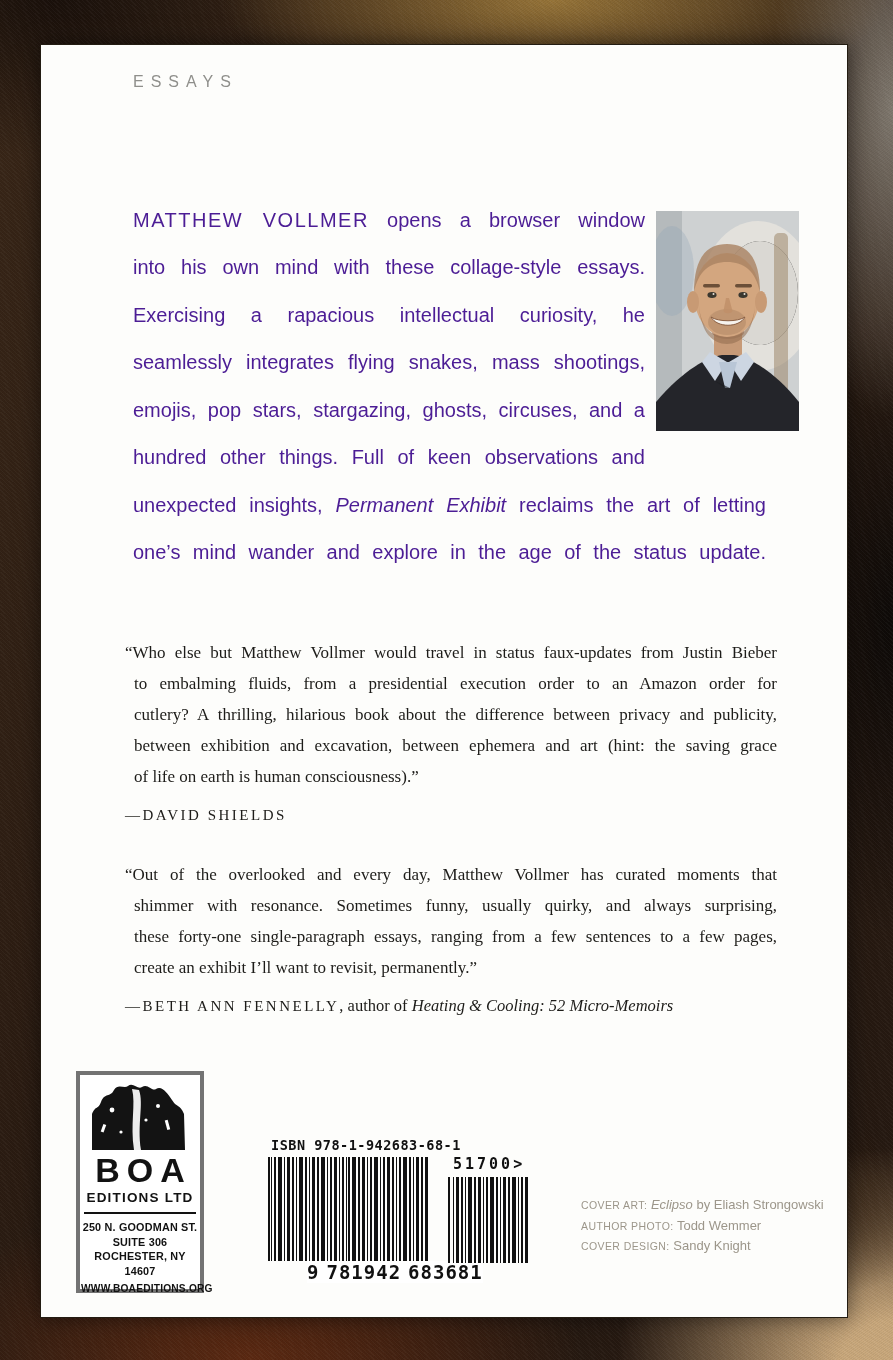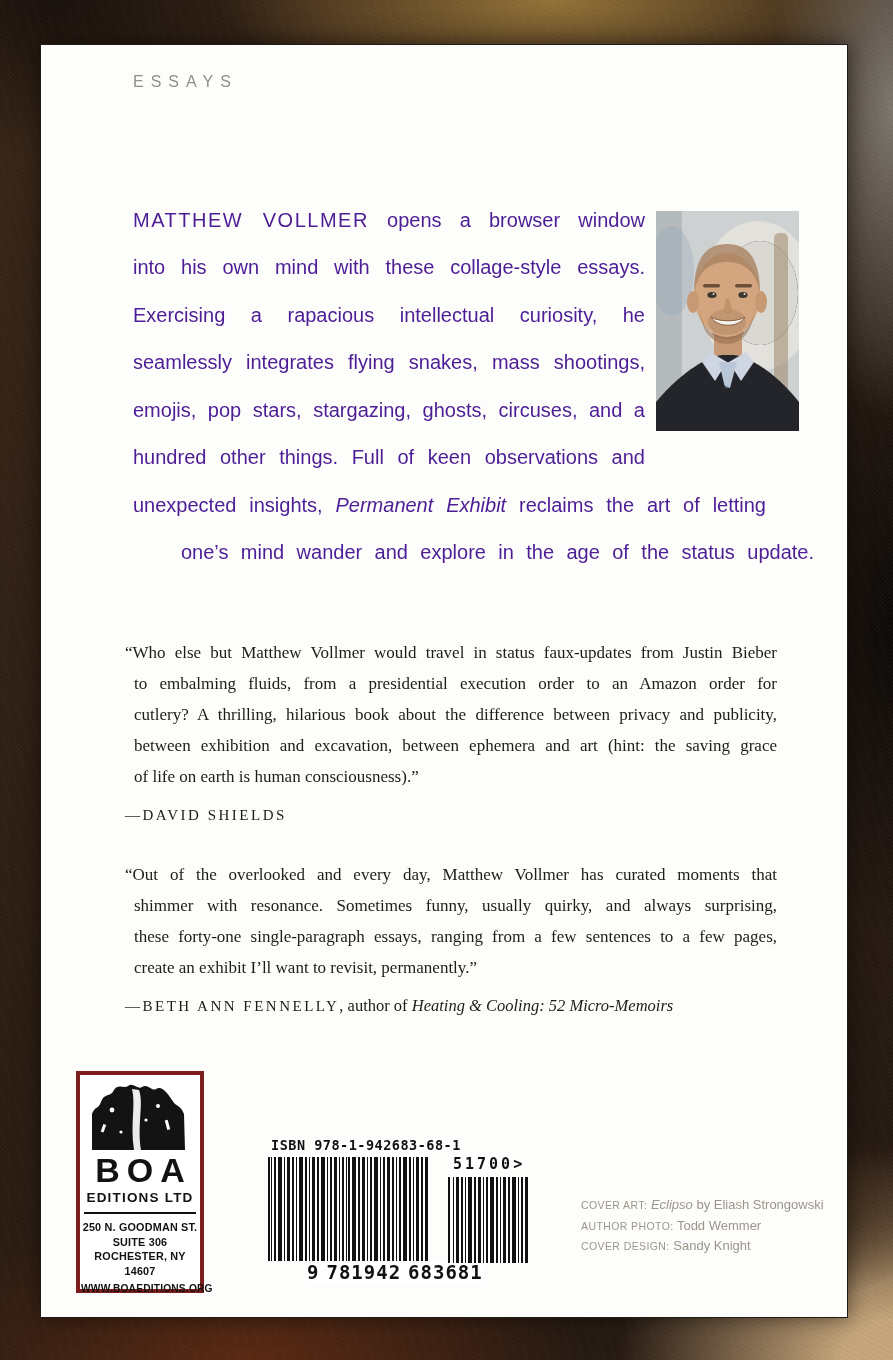--- a/index.html
+++ b/index.html
@@ -38,42 +38,42 @@
     font-size:20px;color:#4c1d95;
     text-align:justify;text-align-last:justify;
   }
   .dl1{top:152px;width:512px;}
   .dl2{top:199px;width:512px;}
   .dl3{top:247px;width:512px;}
   .dl4{top:294px;width:512px;}
   .dl5{top:342px;width:512px;}
   .dl6{top:389px;width:512px;}
   .dl7{top:437px;width:633px;}
-  .dl8{top:484px;width:633px;margin-left:48px;}
+  .dl8{top:484px;width:633px;}
   .caps{letter-spacing:1.5px;}
   .it{font-style:italic;}
   .photo{position:absolute;left:615px;top:166px;width:143px;height:220px;}
   
   .blurb{
     position:absolute;left:84px;width:652px;
     font-family:"Liberation Serif",serif;color:#1d1c19;font-size:17px;
   }
   .b1{top:592px;}
   .b2{top:814px;}
   .bline{line-height:31px;text-align:justify;text-align-last:justify;}
   .bline.cont{margin-left:9px;width:643px;}
   .bline.lastline{text-align-last:left;}
   .attrib{margin-top:11px;line-height:24px;}
   .attrib .name{letter-spacing:2.5px;font-size:15px;}
   .attrib .role{font-size:16.5px;}
   .attrib .work{font-style:italic;font-size:16.5px;}
   
   .boa{
     position:absolute;left:35px;top:1026px;width:118px;height:212px;
-    border:4px solid #7f1d1d;background:#fff;text-align:center;padding:1px;
+    border:4px solid #737373;background:#fff;text-align:center;padding:1px;
     color:#121212;
   }
   .boa-art{display:block;margin:4px auto 0;}
   .boa-name{font-size:34px;font-weight:bold;letter-spacing:7px;line-height:36px;margin-left:7px;}
   .boa-sub{font-size:13.5px;font-weight:bold;letter-spacing:1.2px;border-bottom:2.5px solid #121212;padding-bottom:7px;margin:2px 3px 6px;}
   .boa-addr{font-size:10.8px;font-weight:bold;line-height:14.5px;letter-spacing:0.2px;}
   .boa-web{font-size:10.2px;font-weight:bold;margin-top:5px;letter-spacing:0.2px;}
   
   .isbn-label{
     position:absolute;left:230px;top:1092px;

